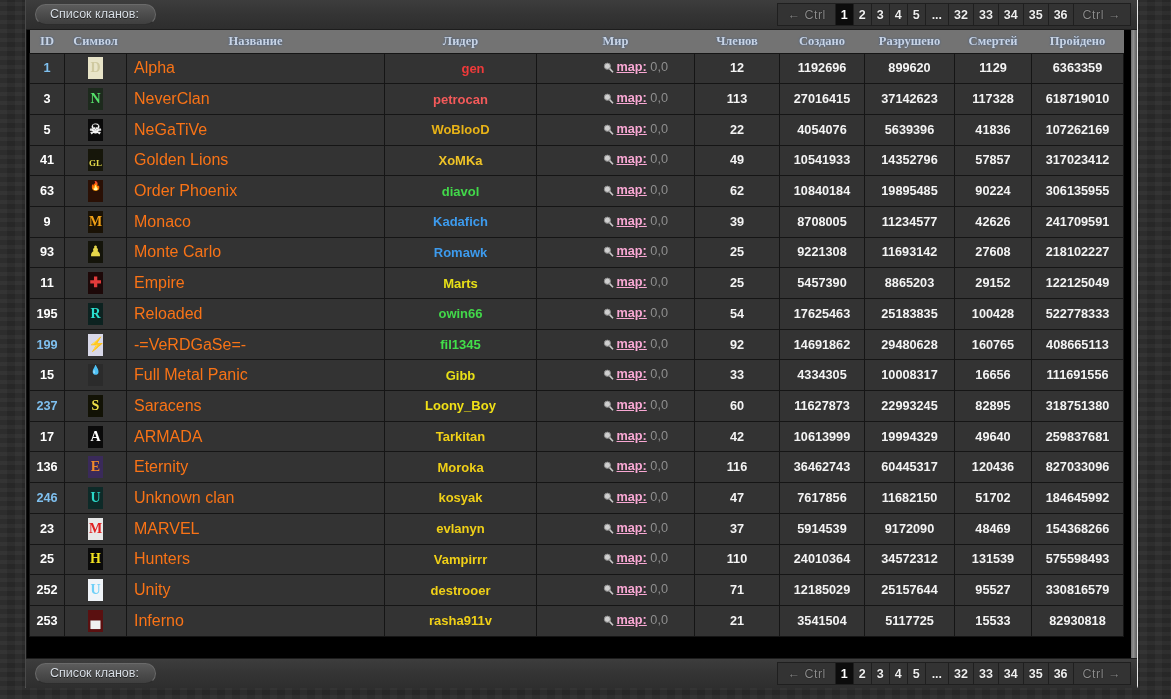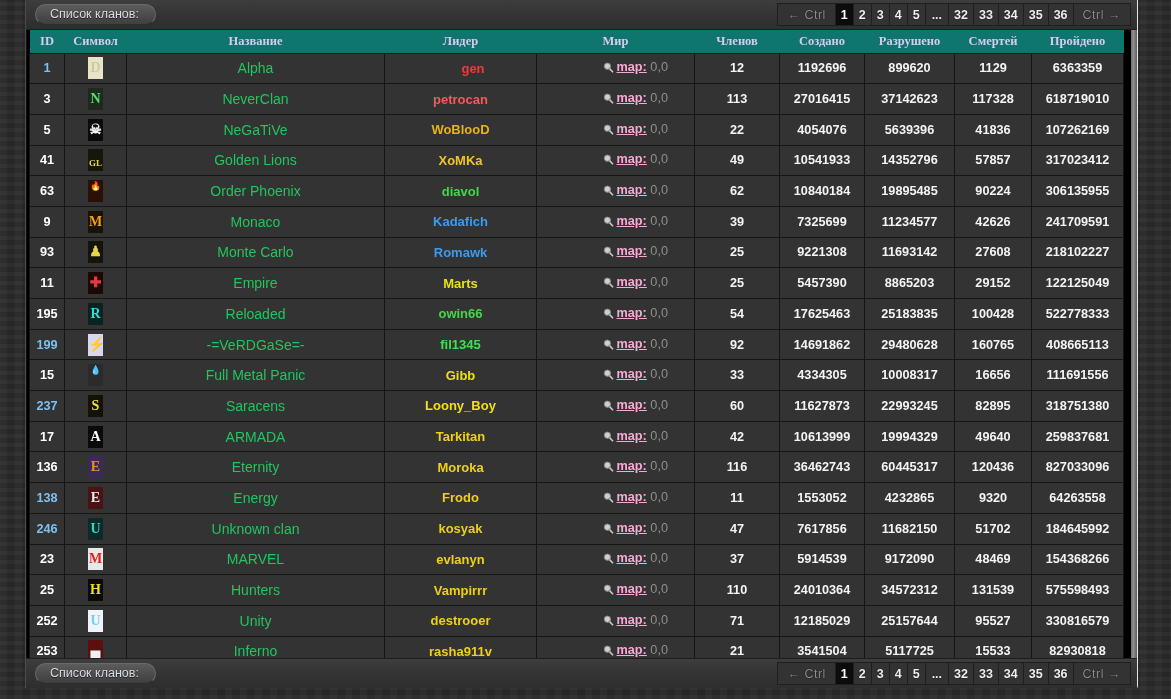--- a/index.html
+++ b/index.html
@@ -96,21 +96,21 @@
     padding: 0 0 0 0;
     border-left: 1px solid #111;
   }
   table {
     width: 1080px;
     border-collapse: collapse;
     table-layout: fixed;
     margin-left: 2px;
   }
   thead th {
-    background: #0f766e;
+    background: #737373;
     color: #c9d4e4;
     font-size: 12.5px;
     font-weight: bold;
     height: 23px;
     padding: 0 6px;
     font-family: "Liberation Serif", serif;
     text-shadow: 0 0 2px #3a5a8a;
     white-space: nowrap;
   }
   thead th.h-id      { width: 35px;  text-align: center; }
@@ -136,23 +136,23 @@
   }
   td.c-id {
     text-align: center;
     color: #ffffff;
     font-weight: bold;
     font-size: 12.7px;
     padding: 0 2px;
   }
   td.c-sym { text-align: center; padding: 0; }
   td.c-name {
-    text-align: center;
-    color: #22c55e;
-    font-size: 14px;
+    text-align: left;
+    color: #f97316;
+    font-size: 16px;
   }
   td.c-leader {
     text-align: center;
     font-weight: bold;
     font-size: 13px;
   }
   td.c-world {
     text-align: right;
     color: #8f8f8f;
     padding-right: 26px;
@@ -313,21 +313,21 @@
           <tr>
             <td class="c-id" style="color: rgb(255, 255, 255);">9</td>
             <td class="c-sym"><span class="sym" style="color: rgb(240, 160, 22); background: rgb(26, 18, 5);">M</span></td>
             <td class="c-name">Monaco</td>
             <td class="c-leader" style="color: rgb(61, 155, 238);">Kadafich</td>
             <td class="c-world"><span class="mag"><svg width="11" height="11" viewBox="0 0 11 11">
                   <circle cx="4.4" cy="4.2" r="3.1" fill="#cfcfcf" stroke="#8a8a8a" stroke-width="1"></circle>
                   <line x1="6.6" y1="6.6" x2="10" y2="10.2" stroke="#c8c8c8" stroke-width="1.6"></line>
                 </svg></span><span class="maplabel">map:</span> <span>0,0</span></td>
             <td class="c-num">39</td>
-            <td class="c-num">7325699</td>
+            <td class="c-num">8708005</td>
             <td class="c-num">11234577</td>
             <td class="c-num">42626</td>
             <td class="c-num">241709591</td>
           </tr>
           <tr>
             <td class="c-id" style="color: rgb(255, 255, 255);">93</td>
             <td class="c-sym"><span class="sym" style="color: rgb(230, 214, 74); background: rgb(20, 20, 10);">♟</span></td>
             <td class="c-name">Monte Carlo</td>
             <td class="c-leader" style="color: rgb(61, 155, 238);">Romawk</td>
             <td class="c-world"><span class="mag"><svg width="11" height="11" viewBox="0 0 11 11">
@@ -437,35 +437,20 @@
             <td class="c-leader" style="color: rgb(240, 208, 23);">Moroka</td>
             <td class="c-world"><span class="mag"><svg width="11" height="11" viewBox="0 0 11 11">
                   <circle cx="4.4" cy="4.2" r="3.1" fill="#cfcfcf" stroke="#8a8a8a" stroke-width="1"></circle>
                   <line x1="6.6" y1="6.6" x2="10" y2="10.2" stroke="#c8c8c8" stroke-width="1.6"></line>
                 </svg></span><span class="maplabel">map:</span> <span>0,0</span></td>
             <td class="c-num">116</td>
             <td class="c-num">36462743</td>
             <td class="c-num">60445317</td>
             <td class="c-num">120436</td>
             <td class="c-num">827033096</td>
-          </tr>
-          <tr>
-            <td class="c-id" style="color: rgb(127, 192, 239);">138</td>
-            <td class="c-sym"><span class="sym" style="color: rgb(232, 232, 232); background: rgb(74, 18, 18);">E</span></td>
-            <td class="c-name">Energy</td>
-            <td class="c-leader" style="color: rgb(240, 208, 23);">Frodo</td>
-            <td class="c-world"><span class="mag"><svg width="11" height="11" viewBox="0 0 11 11">
-                  <circle cx="4.4" cy="4.2" r="3.1" fill="#cfcfcf" stroke="#8a8a8a" stroke-width="1"></circle>
-                  <line x1="6.6" y1="6.6" x2="10" y2="10.2" stroke="#c8c8c8" stroke-width="1.6"></line>
-                </svg></span><span class="maplabel">map:</span> <span>0,0</span></td>
-            <td class="c-num">11</td>
-            <td class="c-num">1553052</td>
-            <td class="c-num">4232865</td>
-            <td class="c-num">9320</td>
-            <td class="c-num">64263558</td>
           </tr>
           <tr>
             <td class="c-id" style="color: rgb(127, 192, 239);">246</td>
             <td class="c-sym"><span class="sym" style="color: rgb(42, 216, 200); background: rgb(13, 42, 40);">U</span></td>
             <td class="c-name">Unknown clan</td>
             <td class="c-leader" style="color: rgb(240, 208, 23);">kosyak</td>
             <td class="c-world"><span class="mag"><svg width="11" height="11" viewBox="0 0 11 11">
                   <circle cx="4.4" cy="4.2" r="3.1" fill="#cfcfcf" stroke="#8a8a8a" stroke-width="1"></circle>
                   <line x1="6.6" y1="6.6" x2="10" y2="10.2" stroke="#c8c8c8" stroke-width="1.6"></line>
                 </svg></span><span class="maplabel">map:</span> <span>0,0</span></td>

